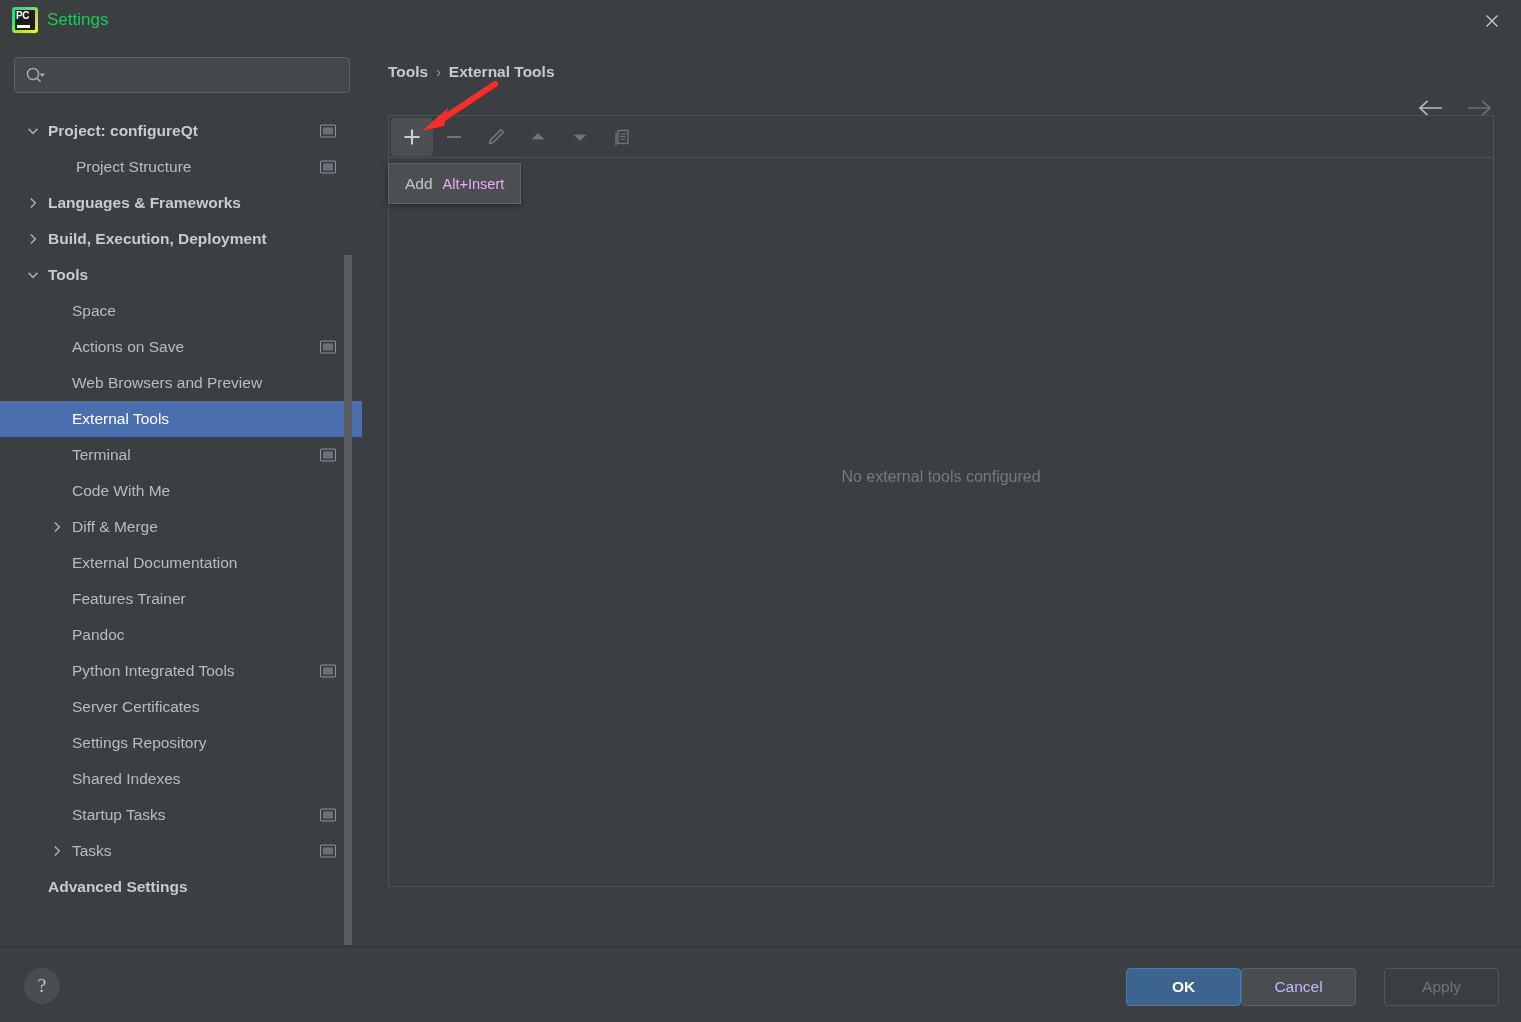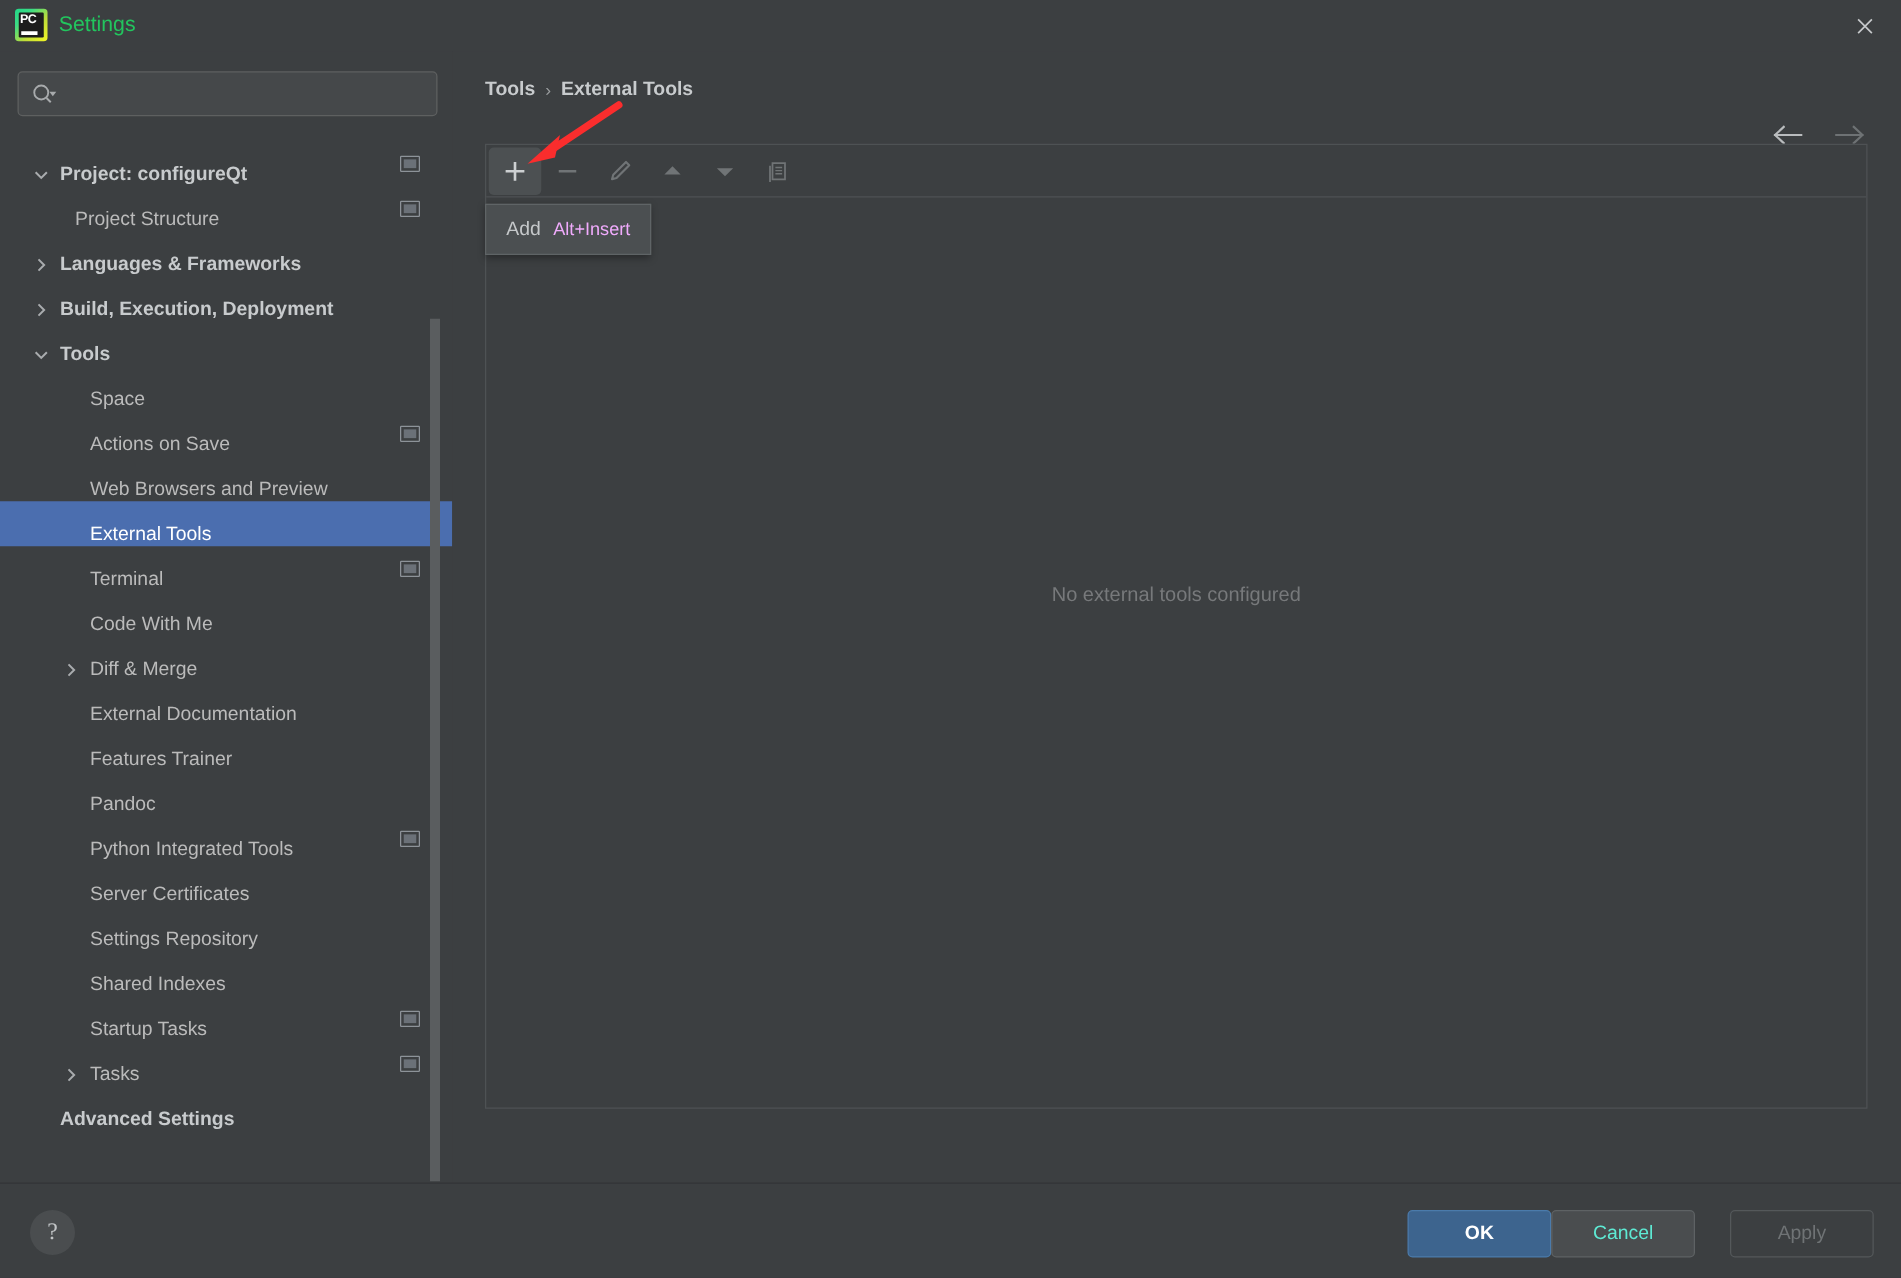--- a/index.html
+++ b/index.html
@@ -116,21 +116,21 @@
   .tree {
     position: absolute;
     left: 0; top: 72px;
     width: 362px; height: 833px;
     overflow: hidden;
   }
   .tree-row {
     position: relative;
     height: 36px;
     display: flex;
-    align-items: flex-end;
+    align-items: center;
     cursor: pointer;
     padding-right: 34px;
   }
   .tree-row.selected { background: #4b6eaf; }
   .tree-row .chevron {
     position: absolute;
     width: 18px; height: 18px;
     display: flex; align-items: center; justify-content: center;
   }
   .tree-label {
@@ -282,21 +282,21 @@
   }
   .dlg-btn {
     min-width: 115px;
     height: 38px;
     border-radius: 4px;
     display: flex; align-items: center; justify-content: center;
     font-size: 15.5px;
     cursor: pointer;
     border: 1px solid #5e6264;
     background: #4a4d4f;
-    color: #5eead4;
+    color: #c4b5fd;
     padding: 0 14px;
   }
   .dlg-btn.primary {
     background: #3d648e;
     border-color: #4b7bab;
     color: #ffffff;
     font-weight: bold;
   }
   .dlg-btn.disabled {
     background: #3c3f41;
@@ -344,21 +344,21 @@
         <div class="tree-row bold">
           <span class="chevron" style="left: 24px;">
             <svg width="14" height="14" viewBox="0 0 14 14">
               <path d="M2.5 4.8 L7 9.3 L11.5 4.8" stroke="#a9acae" stroke-width="1.6" fill="none"></path>
             </svg>
           </span>
           <span class="tree-label" style="margin-left: 48px;">Project: configureQt</span>
           <span class="scope-icon"></span>
         </div>
         <div class="tree-row">
-          <span class="tree-label" style="margin-left: 60px;">Project Structure</span>
+          <span class="tree-label" style="margin-left: 76px;">Project Structure</span>
           <span class="scope-icon"></span>
         </div>
         <div class="tree-row bold">
           <span class="chevron" style="left: 24px;">
             <svg width="14" height="14" viewBox="0 0 14 14">
               <path d="M4.8 2.5 L9.3 7 L4.8 11.5" stroke="#a9acae" stroke-width="1.6" fill="none"></path>
             </svg>
           </span>
           <span class="tree-label" style="margin-left: 48px;">Languages &amp; Frameworks</span>
         </div>

